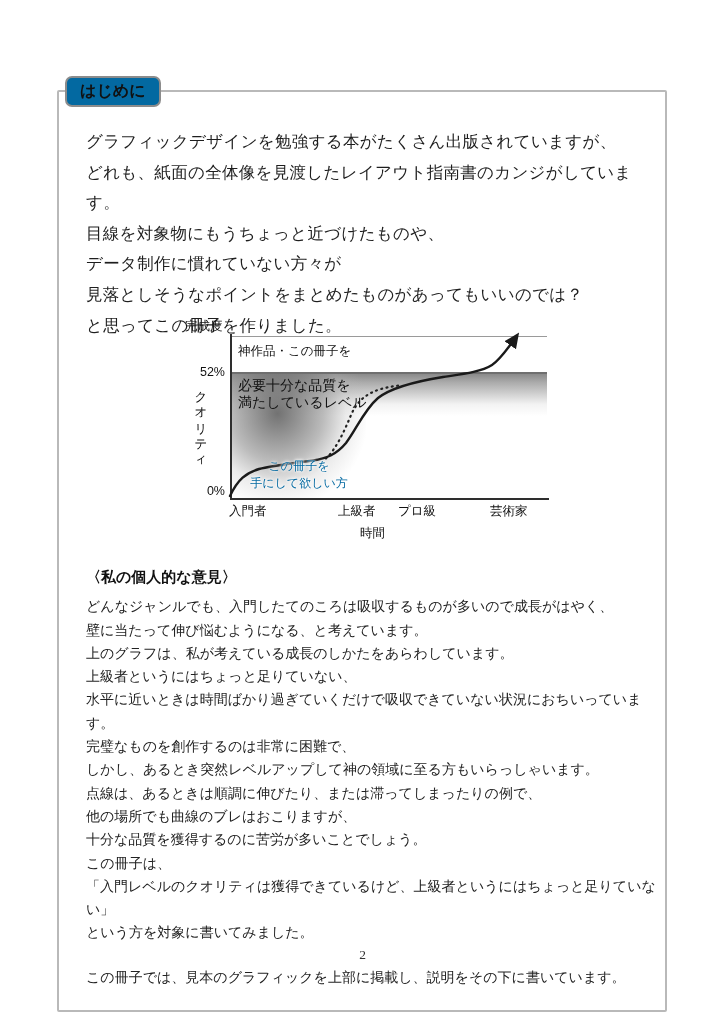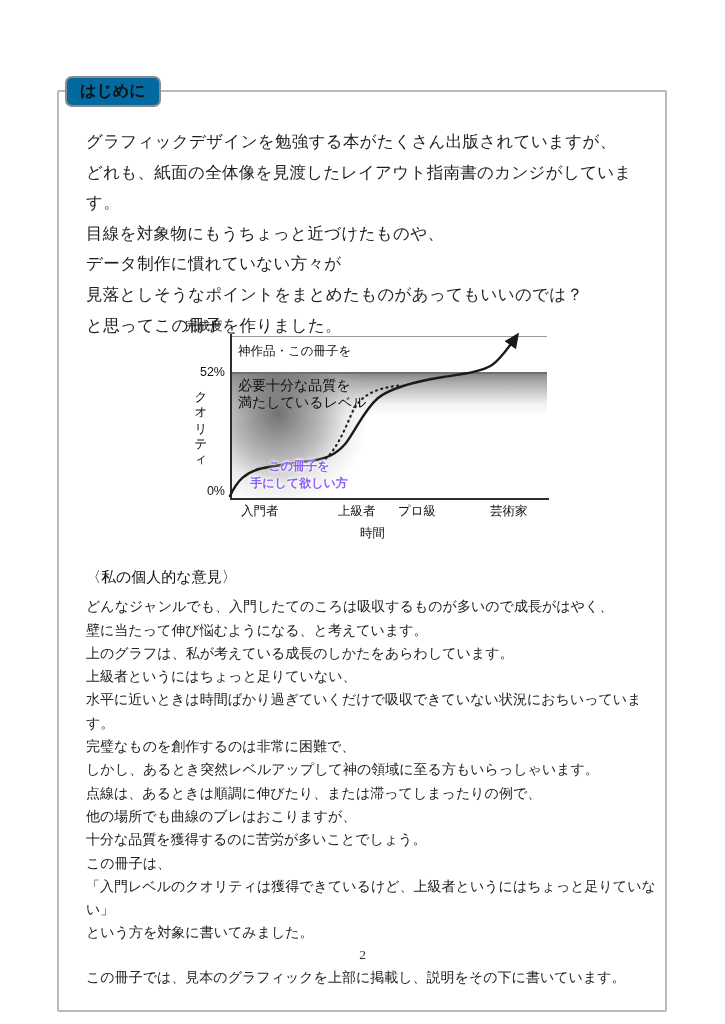--- a/index.html
+++ b/index.html
@@ -39,37 +39,37 @@
   }
   .c-band-mid-label { left:63px; top:61px; line-height:16.5px; font-size:14px; }
   .c-highlight {
     left:57px; top:58px; width:134px; height:124px;
     background:radial-gradient(ellipse 95px 100px at 34% 32%,
        rgba(75,75,75,0.78), rgba(125,125,125,0.52) 48%,
        rgba(185,185,185,0.28) 72%, rgba(255,255,255,0) 96%);
   }
   .c-target {
     left:58px; top:142px; width:132px; text-align:center;
-    font-weight:bold; font-size:12px; line-height:16.5px; color:#8b5cf6;
+    font-weight:normal; font-size:12px; line-height:16.5px; color:#0369a1;
     text-shadow:0 0 3px #fff, 0 0 3px #fff, 0 0 5px #fff;
   }
   .c-axes { left:55px; top:18px; width:317px; height:164px;
     border-left:2px solid #2e2e2e; border-bottom:2px solid #2e2e2e; }
-  .c-t1 { left:54px;  top:187px;margin-left:12px; }
+  .c-t1 { left:54px;  top:187px; }
   .c-t2 { left:163px; top:187px; }
   .c-t3 { left:223px; top:187px; }
   .c-t4 { left:315px; top:187px; }
   .c-time { left:185px; top:209px; }
   .c-svg { left:0; top:0; pointer-events:none; }
   
   .opinion {
     position:absolute; left:86px; top:565px; width:580px;
     font-family:"Liberation Sans", sans-serif; font-size:14px; line-height:23.3px; color:#222;
   }
-  .opinion-heading { font-weight:normal; font-size:15px; margin-bottom:7px; color:#111; }
+  .opinion-heading { font-weight:bold; font-size:15px; margin-bottom:7px; color:#111; }
   .opinion-closing { margin-top:22px;font-family:Liberation Mono, monospace; }
   .pagenum {
     position:absolute; left:0; top:947px; width:725px; text-align:center;
     font-size:13.5px; color:#333;
   }
 </style>
 </head>
 <body>
 
 <div class="page">

